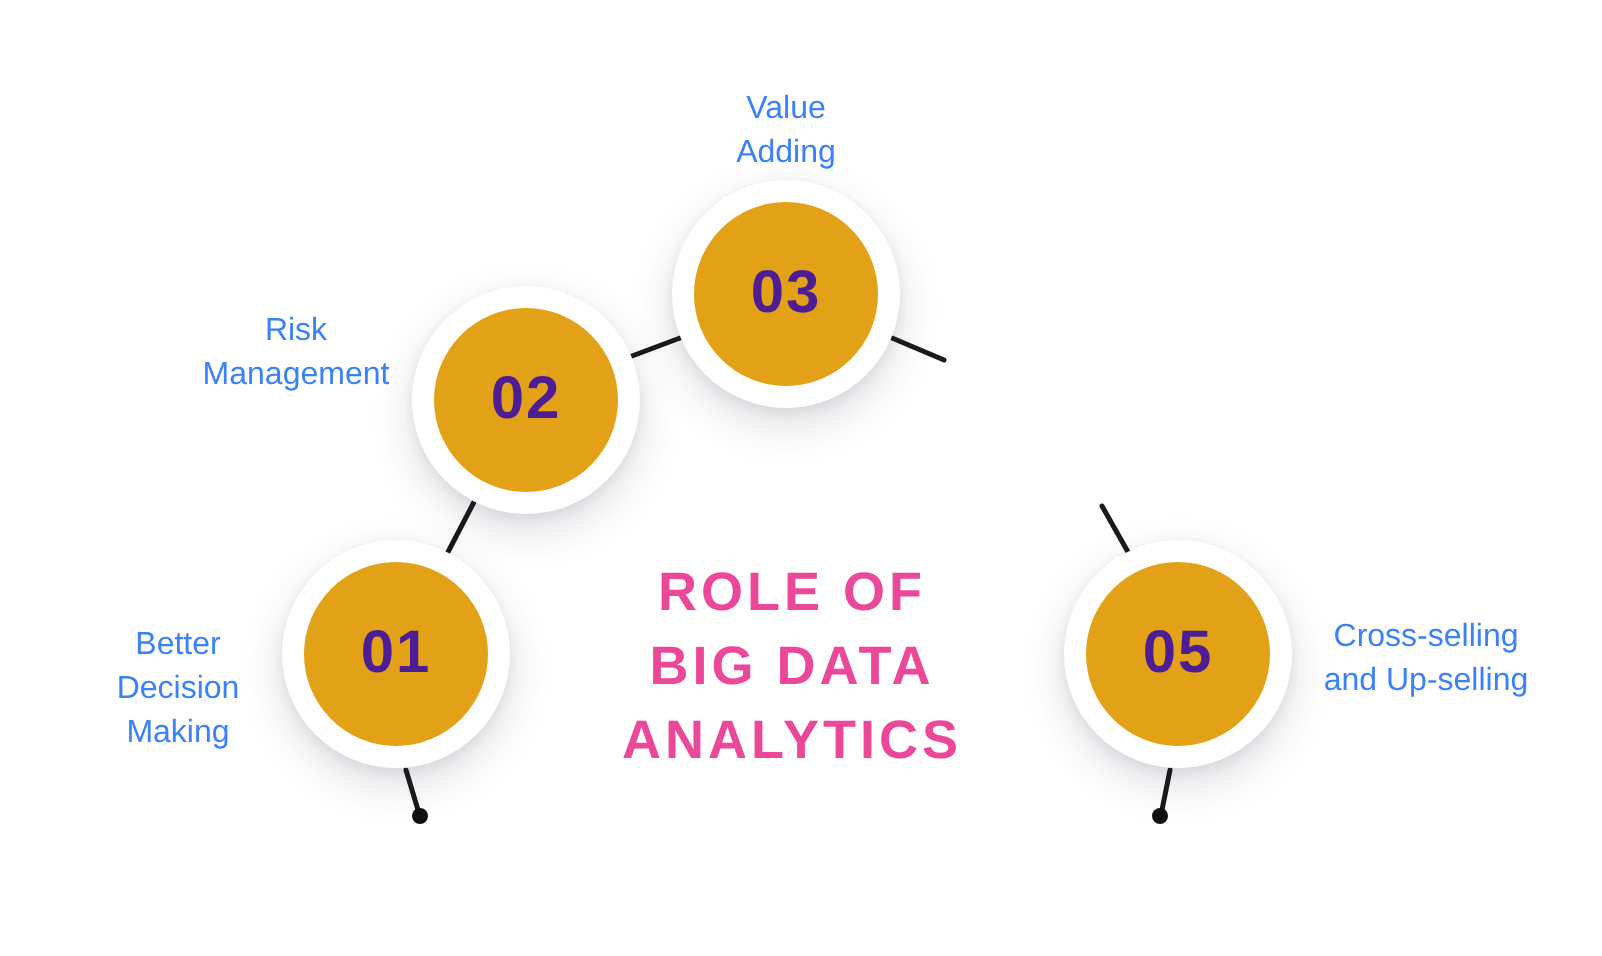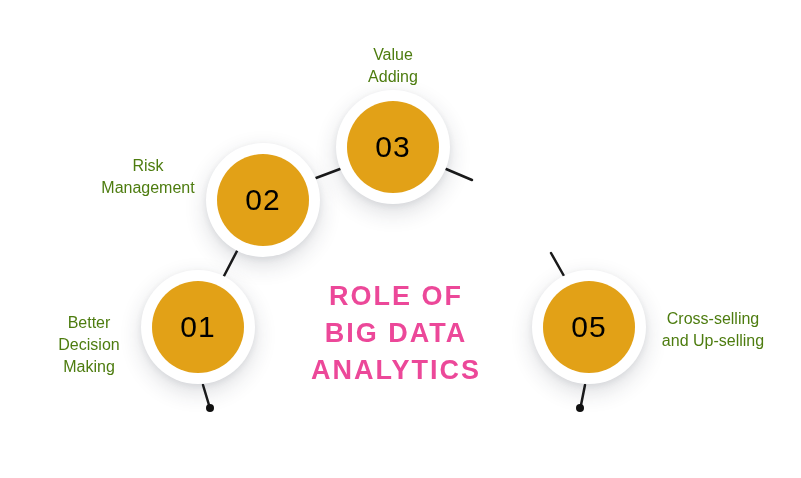--- a/index.html
+++ b/index.html
@@ -18,29 +18,29 @@
     box-shadow: 0 8px 22px rgba(40, 45, 60, 0.16), 0 2px 6px rgba(40, 45, 60, 0.08);
     display: flex; align-items: center; justify-content: center;
   }
   .node .disc {
     width: 92px; height: 92px;
     border-radius: 50%;
     background: var(--accent, #E2A117);
     display: flex; align-items: center; justify-content: center;
   }
   .node .num {
-    color: #000000;
+    color: #4c1d95;
     font-size: 30px;
-    font-weight: 400;
+    font-weight: 700;
     letter-spacing: 1px;
   }
 
   .label {
     position: absolute;
-    color: #4d7c0f;
+    color: #3b82f6;
     font-size: 16px;
     font-weight: 500;
     line-height: 22px;
     text-align: center;
     white-space: pre-line;
   }
 
   .title {
     position: absolute;
     left: 296px; top: 278px;

